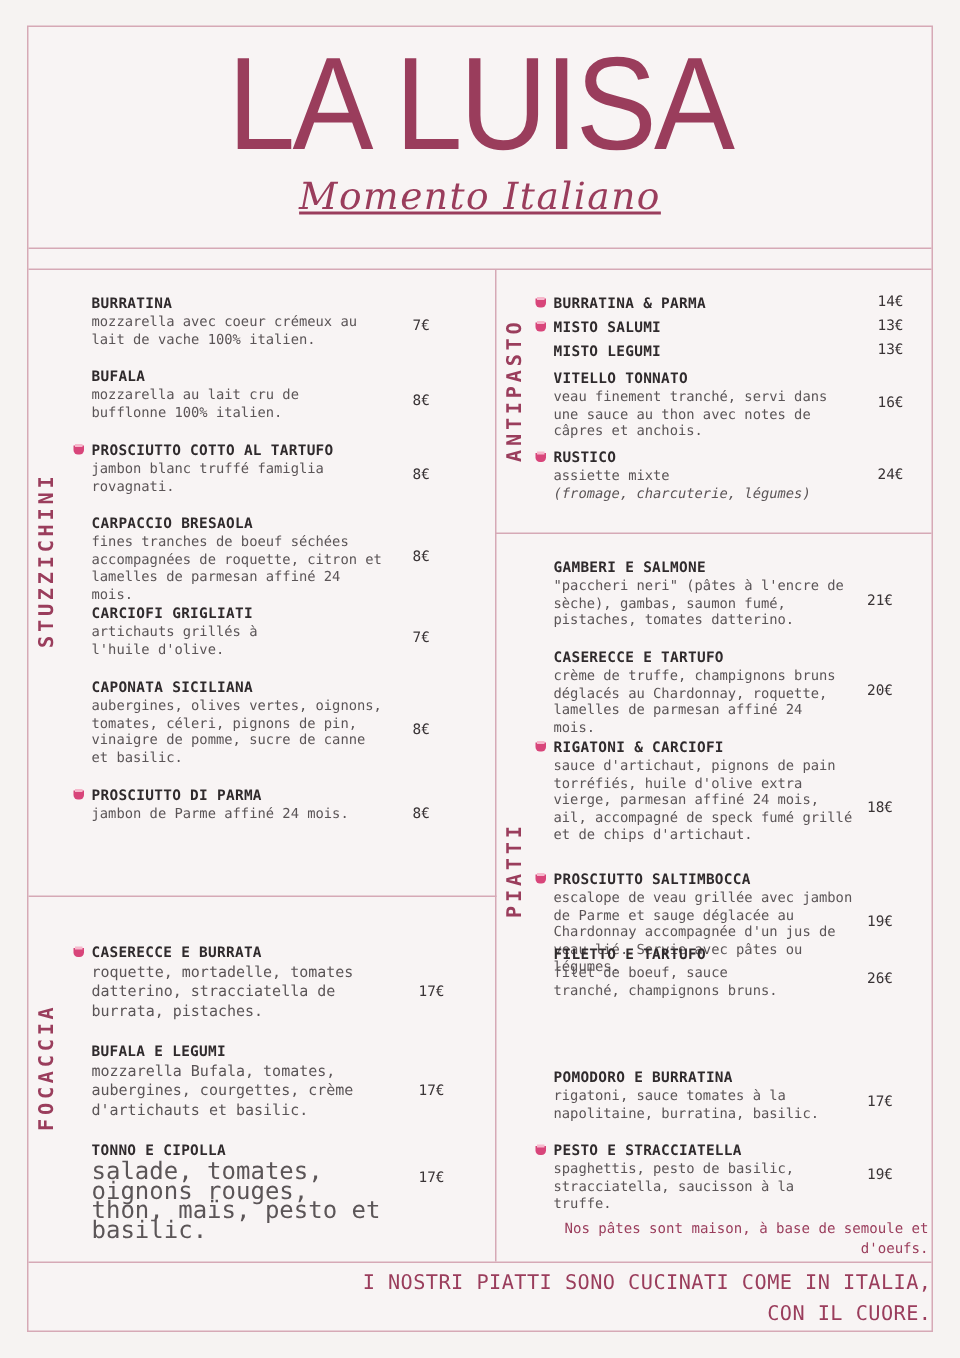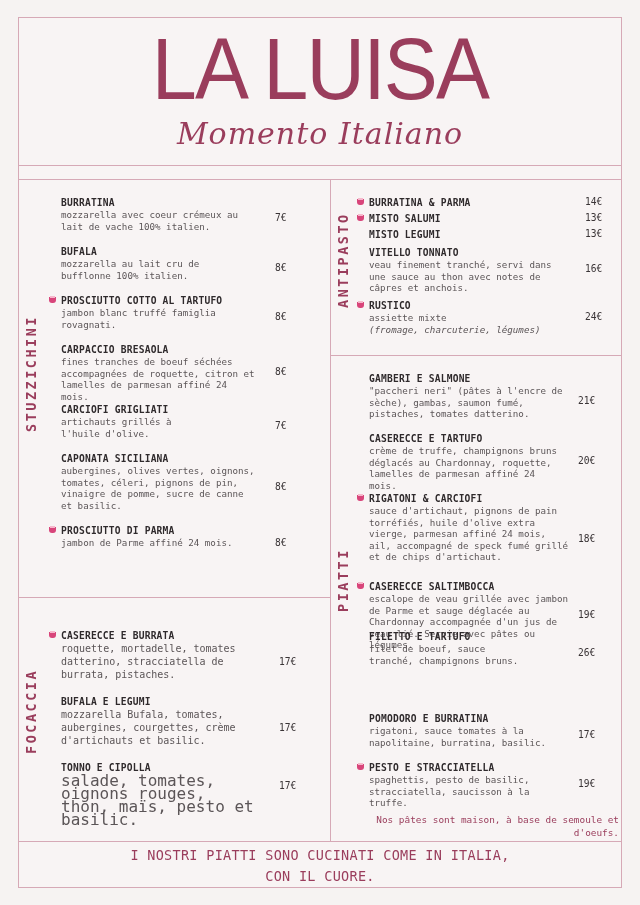--- a/index.html
+++ b/index.html
@@ -3,27 +3,27 @@
 <meta charset="utf-8">
 <style>
   * { box-sizing: border-box; margin: 0; padding: 0; }
   html, body { width: 640px; height: 905px; background: #f6f3f2; overflow: hidden; }
   body { position: relative; font-family: "DejaVu Sans Mono", "Liberation Mono", monospace; color: #3a3436; }
 
   .frame { position: absolute; left: 18px; top: 17px; width: 604px; height: 871px; border: 1px solid #d6a9b6; background: #f8f4f4; }
 
   .header { position: absolute; left: 0; top: 0; width: 602px; height: 148px; border-bottom: 1px solid #d6a9b6; }
   .title { position: absolute; left: 0; top: 6px; width: 602px; text-align: center; font-family: "Liberation Sans", sans-serif; font-weight: 400; font-size: 88px; letter-spacing: -2px; color: #9a3d5c; line-height: 90px; transform: scaleX(0.92); }
-  .subtitle { position: absolute; left: 0; top: 98px; width: 602px; text-align: center; font-family: "DejaVu Serif", serif; font-style: italic; font-size: 30px; color: #9a3d5c; letter-spacing: 1px; }
+  .subtitle { position: absolute; left: 0; top: 98px; width: 602px; text-align: center; font-family: "DejaVu Serif", serif; font-style: italic; font-size: 25px; color: #9a3d5c; letter-spacing: 1px; text-decoration: underline; }
   .band { position: absolute; left: 0; top: 148px; width: 602px; height: 14px; border-bottom: 1px solid #d6a9b6; }
 
   .vdivider { position: absolute; left: 311px; top: 162px; width: 1px; height: 661px; background: #d6a9b6; }
   .hdiv-left { position: absolute; left: 0; top: 579px; width: 312px; height: 1px; background: #d6a9b6; }
   .hdiv-right { position: absolute; left: 311px; top: 337px; width: 291px; height: 1px; background: #d6a9b6; }
-  .footer { position: absolute; left: 0; top: 823px; width: 602px; height: 46px; border-top: 1px solid #d6a9b6; text-align: center; color: #9a3d5c; font-size: 13.5px; line-height: 21px; padding-top: 3px; letter-spacing: 0.3px; }
+  .footer { position: absolute; left: 0; top: 823px; width: 602px; height: 46px; border-top: 1px solid #d6a9b6; text-align: right; color: #9a3d5c; font-size: 13.5px; line-height: 21px; padding-top: 3px; letter-spacing: 0.3px; }
 
   .section-label { position: absolute; color: #9a3d5c; font-family: "DejaVu Sans Mono", monospace; font-weight: bold; font-size: 13.5px; letter-spacing: 2.5px; transform: rotate(-90deg); transform-origin: left top; white-space: nowrap; }
 
   .item { position: absolute; width: 250px; }
   .item .name { font-weight: bold; font-size: 9.6px; color: #2f2a2c; line-height: 13px; letter-spacing: 0.2px; }
   .item .desc { font-size: 9.2px; color: #5b5557; line-height: 11.5px; }
   .item .desc.italic { font-style: italic; }
   .item .price { position: absolute; font-size: 9.6px; color: #3a3436; }
   .marker { position: absolute; width: 7px; height: 6px; background: #d8457a; border-radius: 0 0 3px 3px; }
   .marker::before { content: ""; position: absolute; left: 1px; top: -1px; width: 5px; height: 2px; background: #f6b8cc; }
@@ -161,21 +161,21 @@
 
   <div class="item" style="left:350px; top:474px;">
     <div class="marker" style="left:-12px; top:3px;"></div>
     <div class="name">RIGATONI &amp; CARCIOFI</div>
     <div class="desc" style="width:200px">sauce d'artichaut, pignons de pain torréfiés, huile d'olive extra vierge, parmesan affiné 24 mois, ail, accompagné de speck fumé grillé et de chips d'artichaut.</div>
     <div class="price" style="left:209px; top:41px;">18€</div>
   </div>
 
   <div class="item" style="left:350px; top:562px;">
     <div class="marker" style="left:-12px; top:3px;"></div>
-    <div class="name">CASERECCE SALTIMBOCCA</div>
+    <div class="name">PROSCIUTTO SALTIMBOCCA</div>
     <div class="desc" style="width:200px">escalope de veau grillée avec jambon de Parme et sauge déglacée au Chardonnay accompagnée d'un jus de veau lié. Servie avec pâtes ou légumes.</div>
     <div class="price" style="left:209px; top:29px;">19€</div>
   </div>
 
   <div class="item" style="left:350px; top:612px;">
     <div class="name">FILETTO E TARTUFO</div>
     <div class="desc" style="width:165px">filet de boeuf, sauce tranché, champignons bruns.</div>
     <div class="price" style="left:209px; top:17px;">26€</div>
   </div>
 

